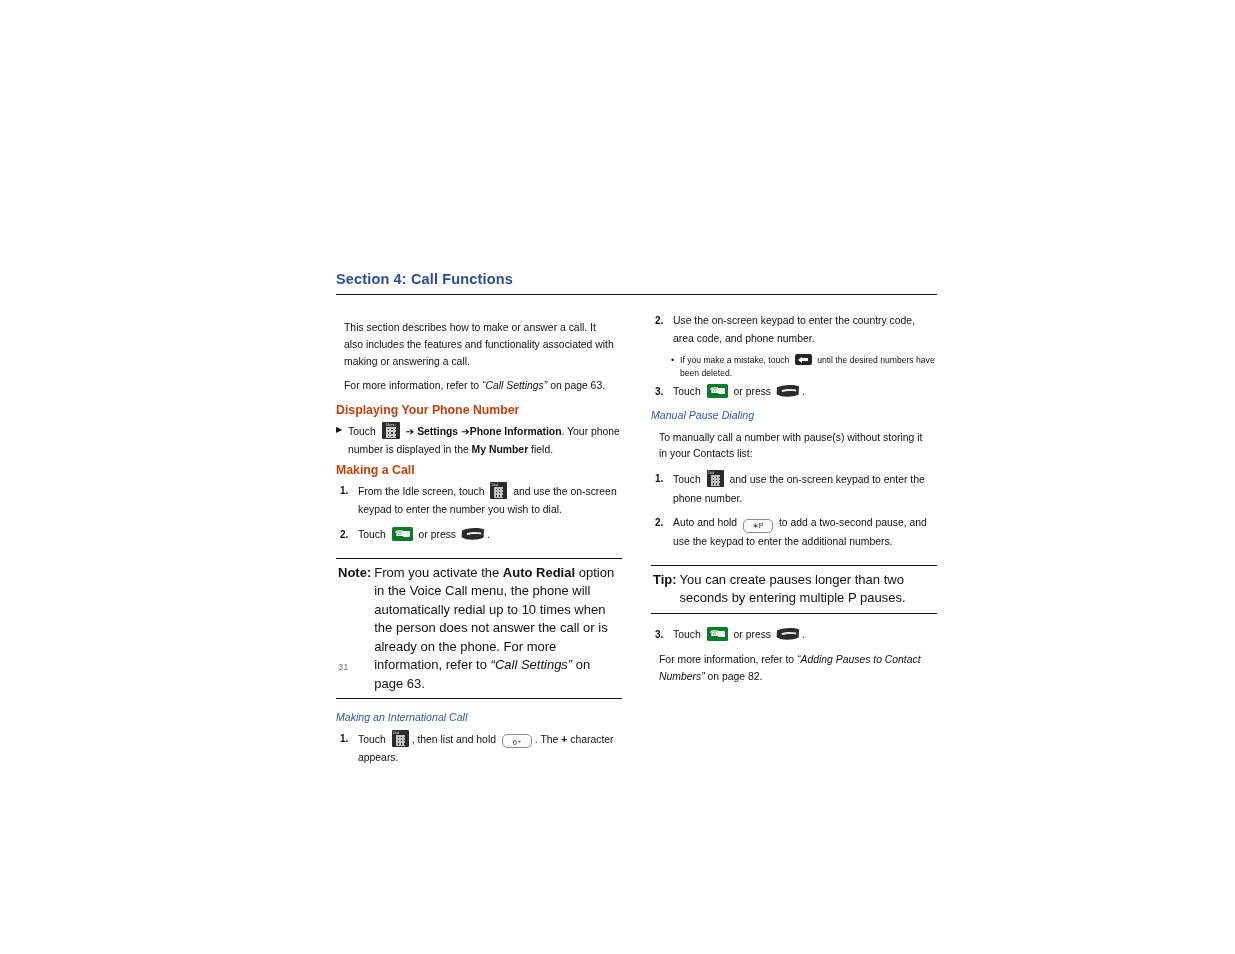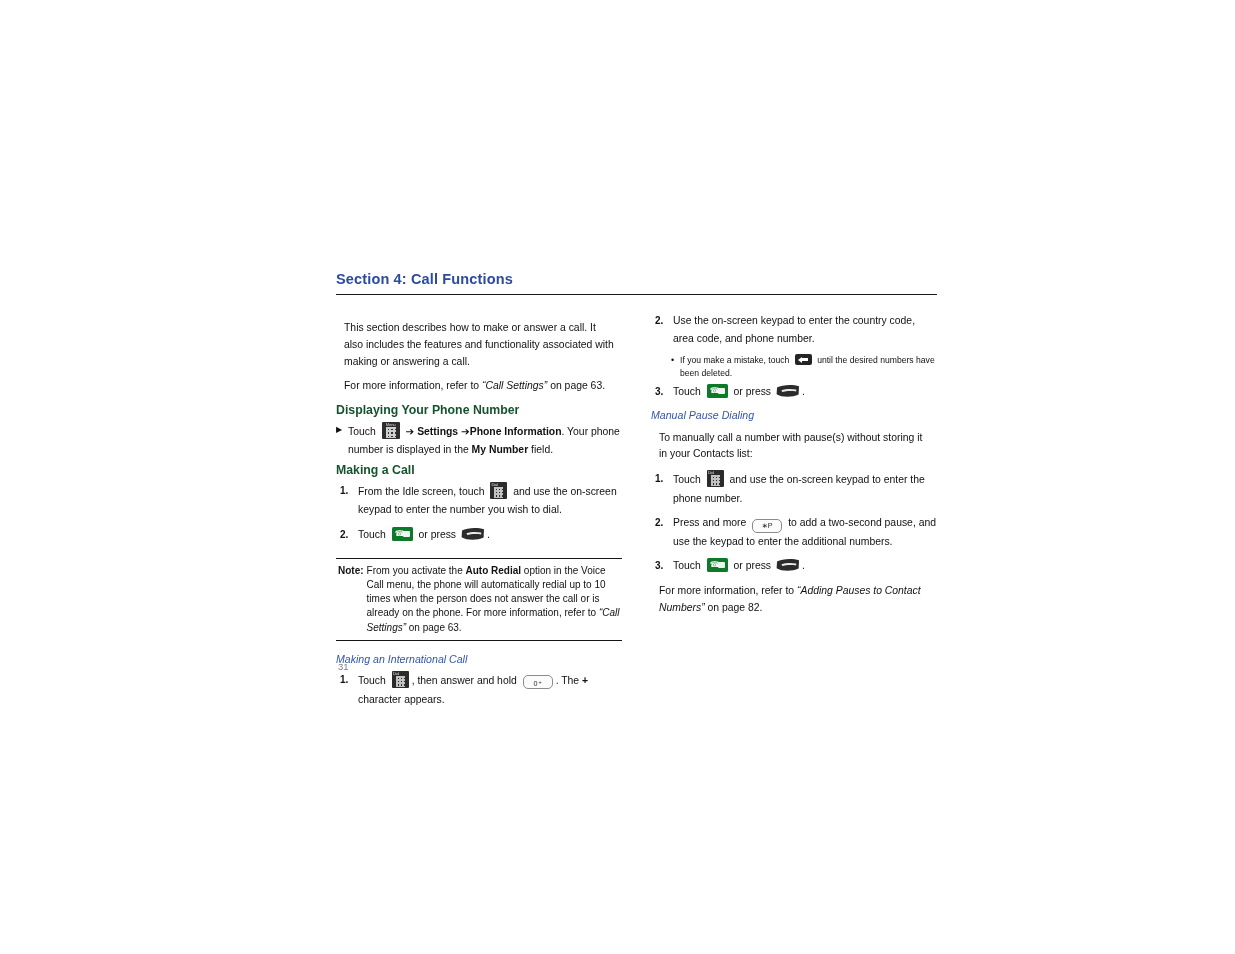--- a/index.html
+++ b/index.html
@@ -57,21 +57,21 @@
 
   .body-text {
     font-size: 10.4px;
     color: #101010;
     line-height: 1.62;
     margin-bottom: 8px;
   }
   .body-text.tight { line-height: 1.55; }
 
   .h2 {
-    color: #14532d;
+    color: #c2410c;
     font-size: 12.3px;
     font-weight: bold;
     margin: 4px 0 4px 0;
     line-height: 1.2;
   }
   .h3 {
     color: #3355ab;
     font-size: 10.6px;
     font-weight: normal;
     font-style: italic;
@@ -132,21 +132,21 @@
 
   
   .notebox {
     border-top: 1.7px solid #141414;
     border-bottom: 1.7px solid #141414;
     padding: 5px 2px 5px 2px;
     margin: 14px 0 12px 0;
   }
   .notebox-inner {
     display: flex;
-    font-size: 10px;
+    font-size: 13px;
     color: #111;
     line-height: 1.42;
   }
   .note-label {
     font-weight: bold;
     flex: 0 0 auto;
     padding-right: 3px;
   }
 
   
@@ -373,21 +373,21 @@
             </span>
           </div>
         </div>
 
         <h3 class="h3">Making an International Call</h3>
 
         <div class="step">
           <span class="step-num">1.</span>
           <span class="step-body">
             <span>Touch</span>
-            <span class="icon ico-dial"><span class="lbl">Dial</span><span class="grid"></span></span><span>, then answer and hold</span>
+            <span class="icon ico-dial"><span class="lbl">Dial</span><span class="grid"></span></span><span>, then list and hold</span>
             <span class="icon ico-key"><span>0</span><span class="sup">+</span></span><span>. The</span>
             <span class="bold">+</span>
             <span>character appears.</span>
           </span>
         </div>
 
       </div>
 
       <div class="col">
 
@@ -429,26 +429,32 @@
           <span class="step-body">
             <span>Touch</span>
             <span class="icon ico-dial"><span class="lbl">Dial</span><span class="grid"></span></span>
             <span>and use the on-screen keypad to enter the phone number.</span>
           </span>
         </div>
 
         <div class="step">
           <span class="step-num">2.</span>
           <span class="step-body">
-            <span>Press and more</span>
+            <span>Auto and hold</span>
             <span class="icon ico-key"><span>∗P</span></span>
             <span>to add a two-second pause, and use the keypad to enter the additional numbers.</span>
           </span>
         </div>
 
+        <div class="notebox">
+          <div class="notebox-inner">
+            <span class="note-label">Tip:</span>
+            <span>You can create pauses longer than two seconds by entering multiple P pauses.</span>
+          </div>
+        </div>
 
         <div class="step">
           <span class="step-num">3.</span>
           <span class="step-body">
             <span>Touch</span>
             <span class="icon ico-call"><span class="handset">☎</span><span class="dots"></span></span>
             <span>or press</span>
             <span class="icon ico-sendkey">
               <svg width="24" height="14" viewBox="0 0 24 14" aria-hidden="true">
                 <path d="M1 3.5 C6 0.5, 17 0.2, 23 2.2 L22.6 10.5 C16 13.6, 5.5 13.4, 0.6 10.2 Z" fill="#2b2b2b"></path>

